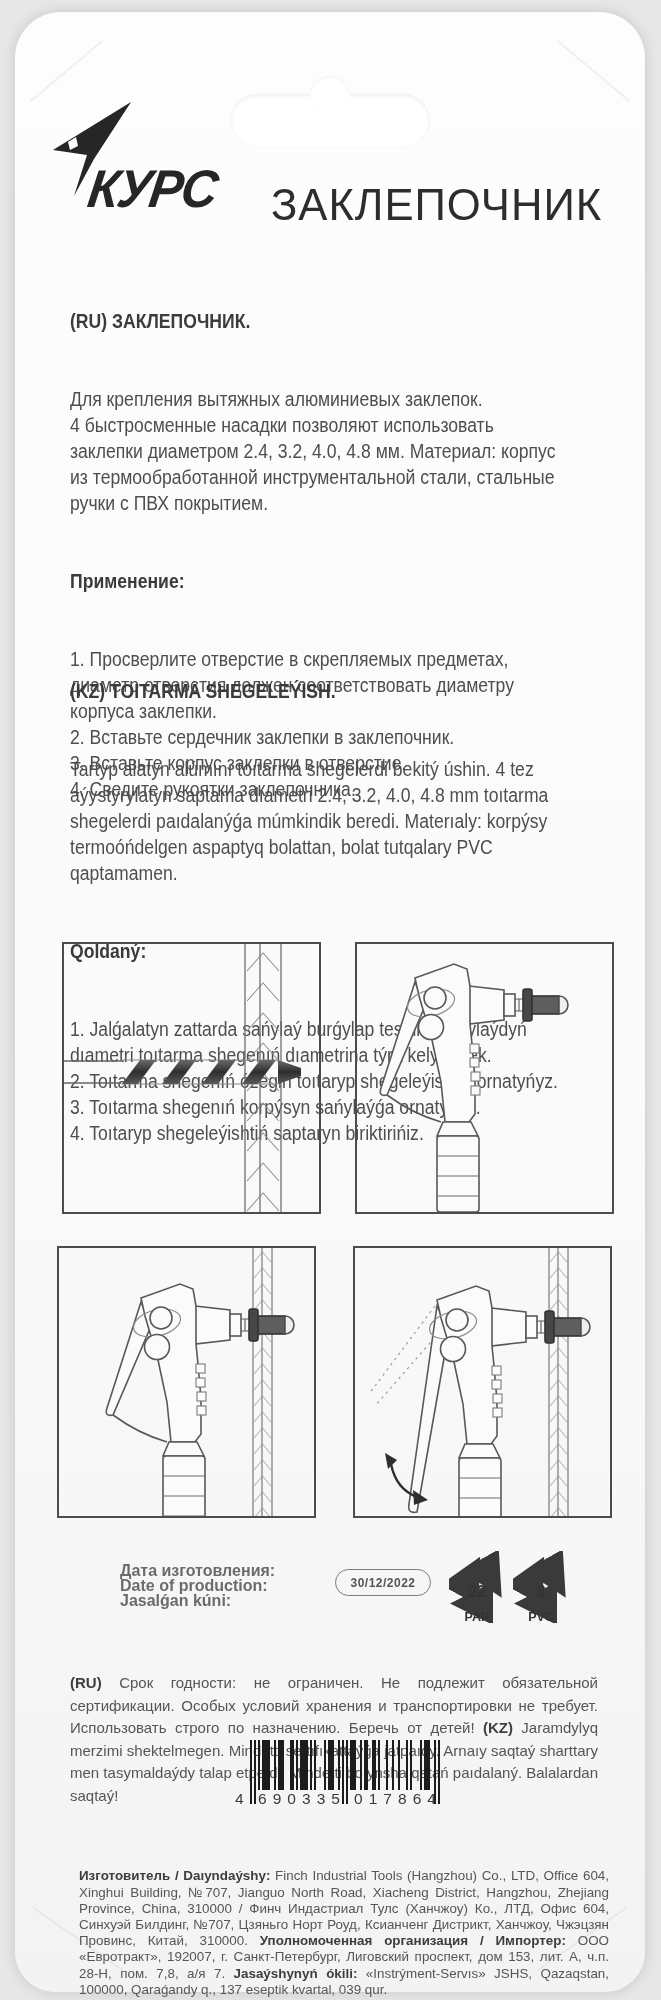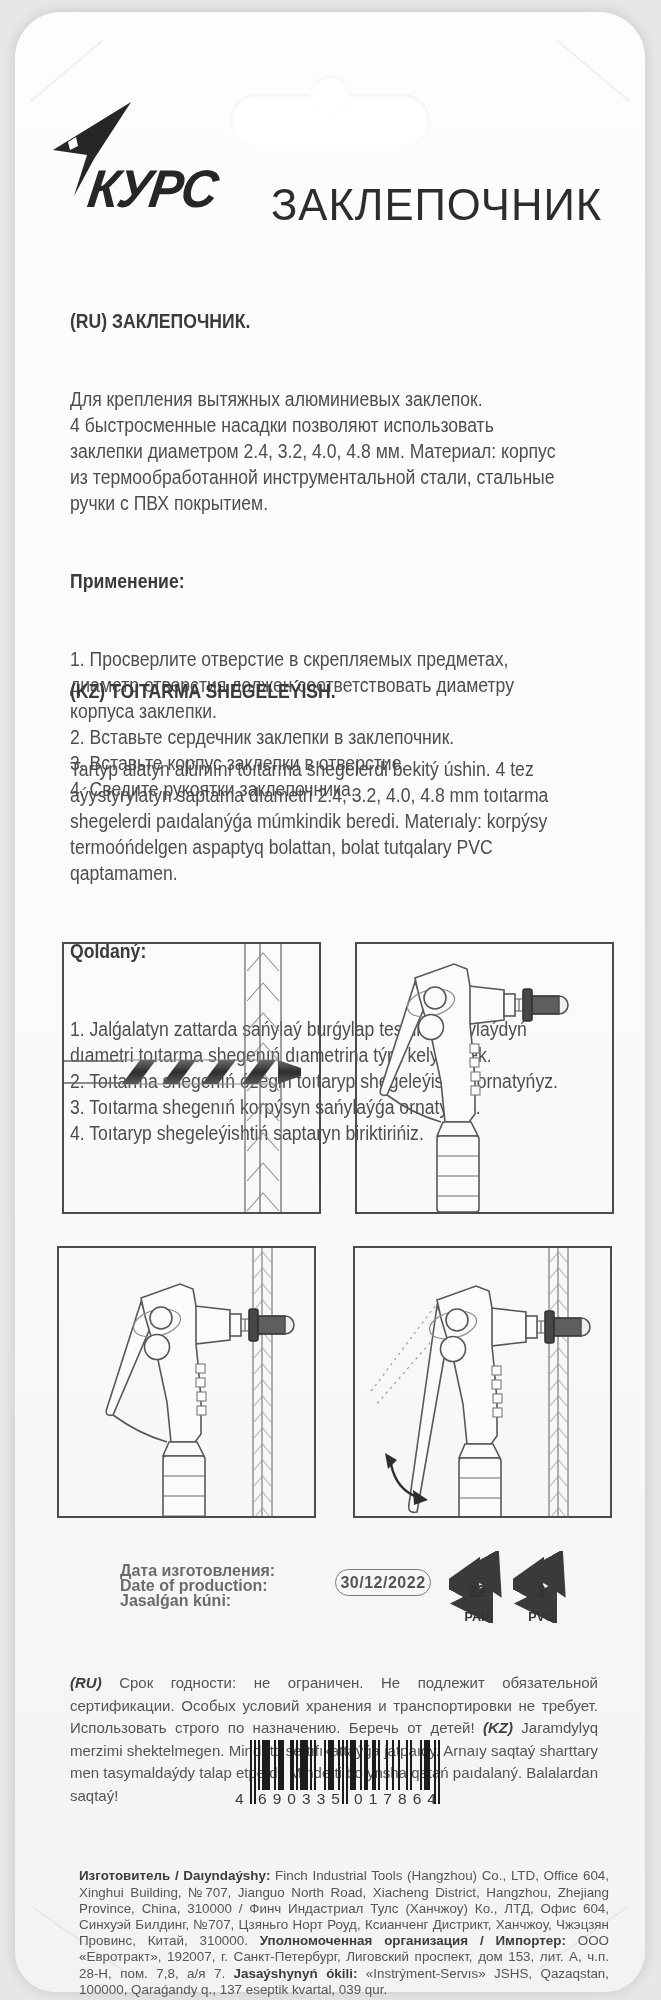--- a/index.html
+++ b/index.html
@@ -56,31 +56,31 @@
   #panel3{left:42px;top:1234px;}
   #panel4{left:338px;top:1234px;}
   
   .prod-labels{
     position:absolute;left:105px;top:1551px;font-size:16px;font-weight:bold;color:#6b6b6b;
     line-height:15px;white-space:pre;
   }
   .date-badge{
     position:absolute;left:320px;top:1557px;width:96px;height:27px;border:1.6px solid #7a7a7a;
     border-radius:15px;display:flex;align-items:center;justify-content:center;
-    font-size:16px;font-weight:bold;color:#555;letter-spacing:.5px;box-sizing:border-box;
+    font-size:12px;font-weight:bold;color:#555;letter-spacing:.5px;box-sizing:border-box;
   }
   .recycle{position:absolute;top:1539px;width:58px;height:72px;}
   #recycle-pap{left:434px;}
   #recycle-pvc{left:498px;}
   
   .fineprint{
     position:absolute;left:55px;top:1645px;width:528px;font-size:15px;line-height:22.5px;
     color:#555;text-align:justify;
   }
-  .fineprint b{color:#3f3f3f;font-style:italic;}
+  .fineprint b{color:#3f3f3f;}
   
   .barcode{position:absolute;left:230px;top:1728px;width:200px;height:84px;}
   .barcode svg{position:absolute;left:5px;top:0;}
   .bc-digit0{position:absolute;left:-10px;top:50px;font-size:15.5px;color:#3a3a3a;}
   .bc-left,.bc-right{position:absolute;top:50px;display:flex;justify-content:space-between;
     font-size:15.5px;color:#3a3a3a;}
   .bc-left{left:13px;width:82px;}
   .bc-right{left:109px;width:82px;}
   
   .legal{

